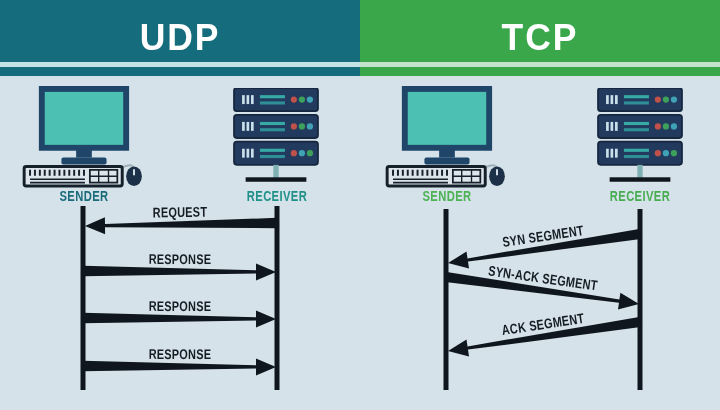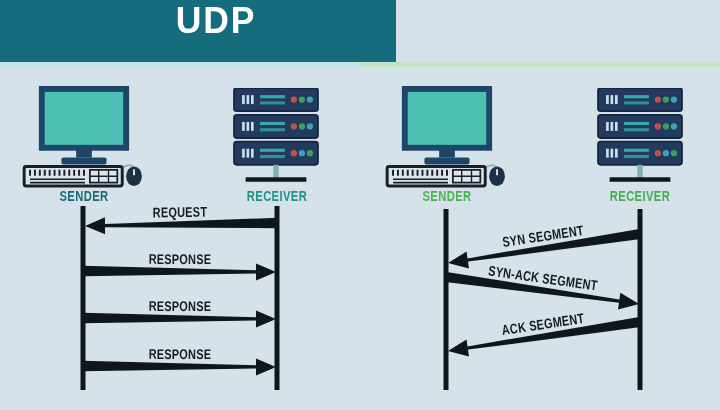--- a/index.html
+++ b/index.html
@@ -2,22 +2,22 @@
 <html><head>
 <meta charset="utf-8">
 <style>
   html,body{margin:0;padding:0;background:#222;}
   .stage{
     position:relative;width:720px;height:410px;overflow:hidden;
     background:var(--background,#d5e2e9);
     font-family:"Liberation Sans",sans-serif;
   }
   .hdr{
-    position:absolute;top:0;height:62px;width:360px;
-    display:flex;justify-content:center;padding-left:36px;
+    position:absolute;top:0;height:76px;width:360px;
+    display:flex;align-items:center;justify-content:center;
   }
   .hdr-left{left:0;background:var(--header-left-bg,#156c7c);}
   .hdr-right{left:360px;background:var(--header-right-bg,#3aa74b);}
   .hdr-text{
     color:#fff;font-size:37px;font-weight:800;letter-spacing:2px;
     transform:scaleX(.96);
   }
   .band{position:absolute;top:62px;height:5px;width:360px;}
   .band-left{left:0;background:var(--band-left,#c3e3e5);}
   .band-right{left:360px;background:var(--band-right,#c3e4ca);}
@@ -92,20 +92,23 @@
         </g>
         <rect x="45" y="86" width="6" height="16" fill="#7fb0b4"></rect>
         <rect x="14" y="100" width="68" height="5" fill="#10161e"></rect>
       </g>
     </defs>
   </svg>
 
   <div class="hdr hdr-left">
     <span class="hdr-text">UDP</span>
   </div>
+  <div class="hdr hdr-right">
+    <span class="hdr-text">TCP</span>
+  </div>
   <div class="band band-left"></div>
   <div class="band band-right"></div>
 
   <svg class="icon" style="left:22px;top:86px" width="122" height="102" viewBox="0 0 124 104">
       <use href="#sym-computer"></use>
     </svg>
   <svg class="icon" style="left:233px;top:88px" width="86" height="100" viewBox="0 0 96 112">
       <use href="#sym-server"></use>
     </svg>
   <svg class="icon" style="left:385px;top:86px" width="122" height="102" viewBox="0 0 124 104">

